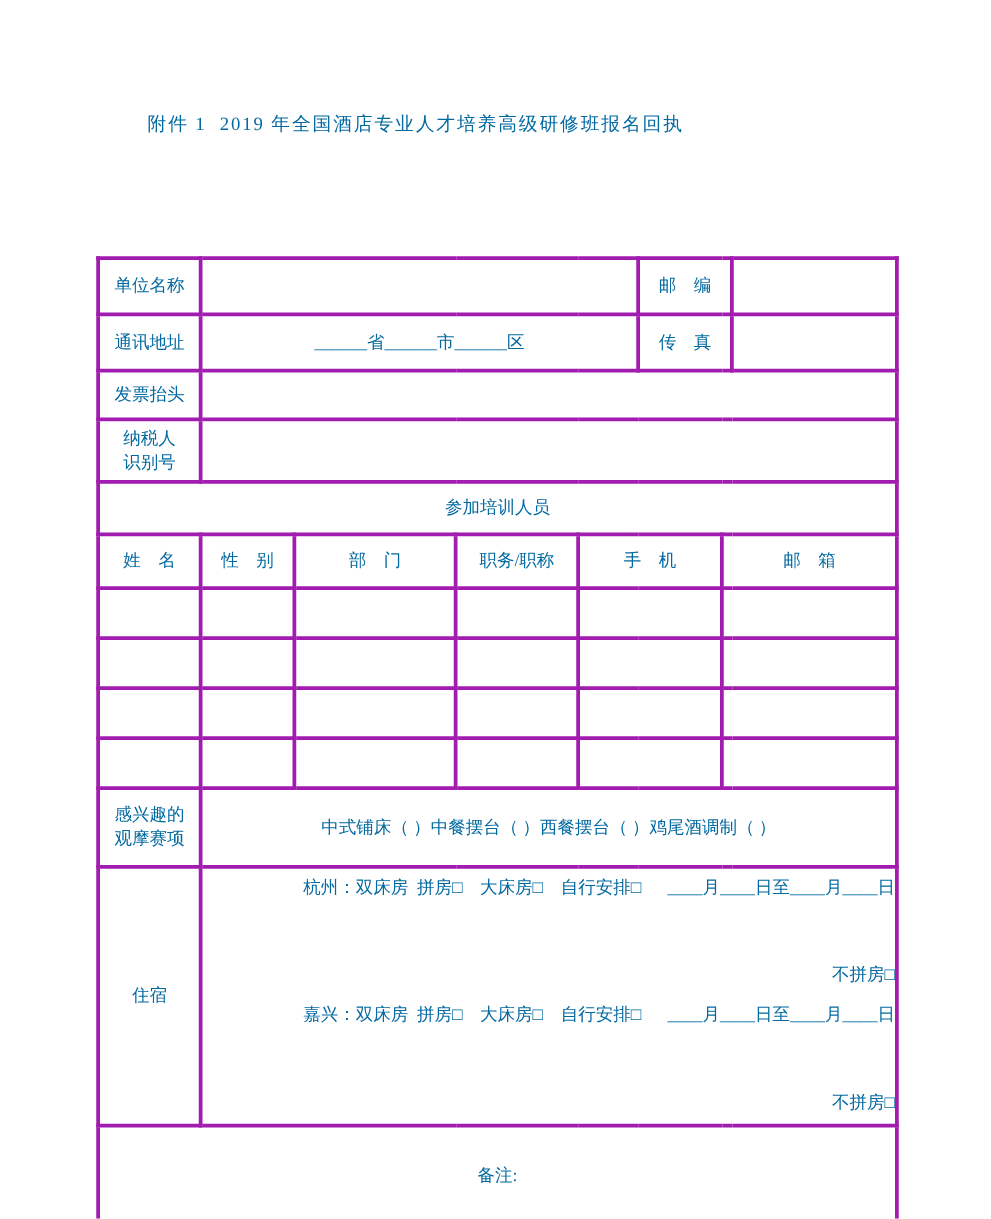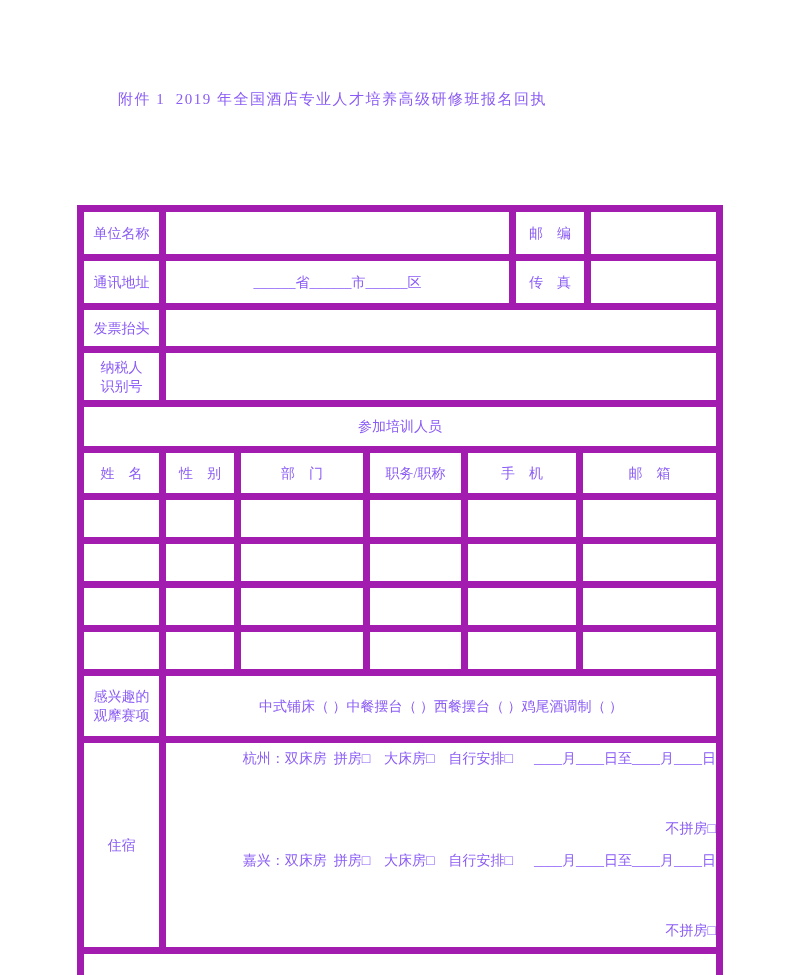--- a/index.html
+++ b/index.html
@@ -5,21 +5,21 @@
   html, body {
     margin: 0;
     padding: 0;
     background: #ffffff;
   }
   .doc {
     position: relative;
     width: 793px;
     height: 975px;
     background: #ffffff;
-    color: #8b5cf6;
+    color: #0369a1;
     font-family: "Liberation Serif", "DejaVu Serif", serif;
     overflow: hidden;
     border-radius: 20px;
   }
   .attachment {
     position: absolute;
     left: 118px;
     top: 90px;
     font-size: 15px;
     letter-spacing: 1.5px;
@@ -39,21 +39,21 @@
   }
   table.form-table {
     position: absolute;
     left: 77px;
     top: 205px;
     width: 640px;
     border-collapse: collapse;
     table-layout: fixed;
   }
   table.form-table td {
-    border: 7px solid #a21caf;
+    border: 3px solid #a21caf;
     font-size: 14px;
     text-align: center;
     vertical-align: middle;
     padding: 0;
     overflow: hidden;
     line-height: 19px;
   }
   tr.h42 td { height: 42px; }
   tr.h36 td { height: 36px; }
   tr.h47 td { height: 47px; }

